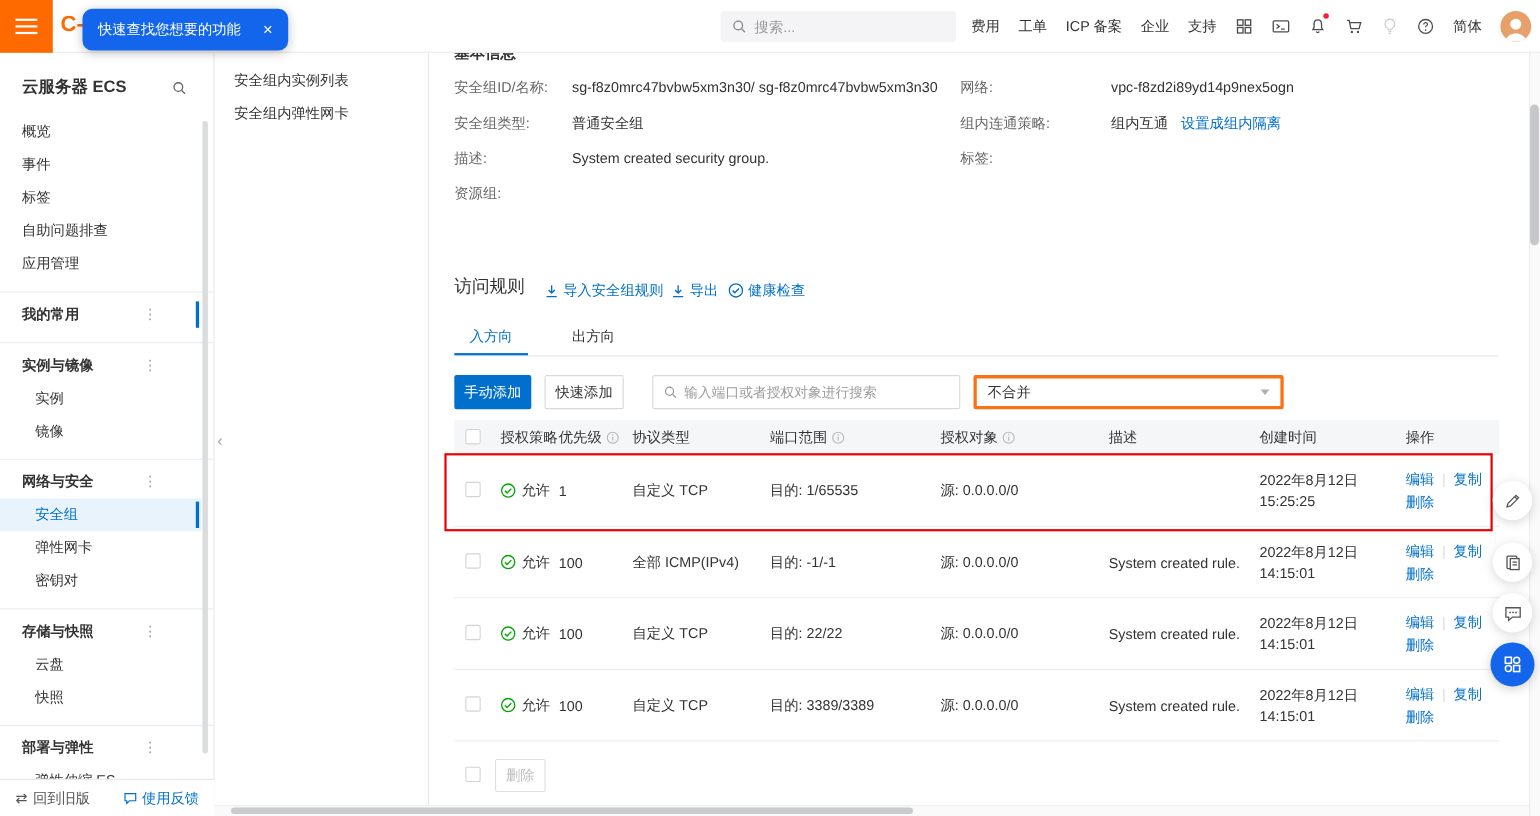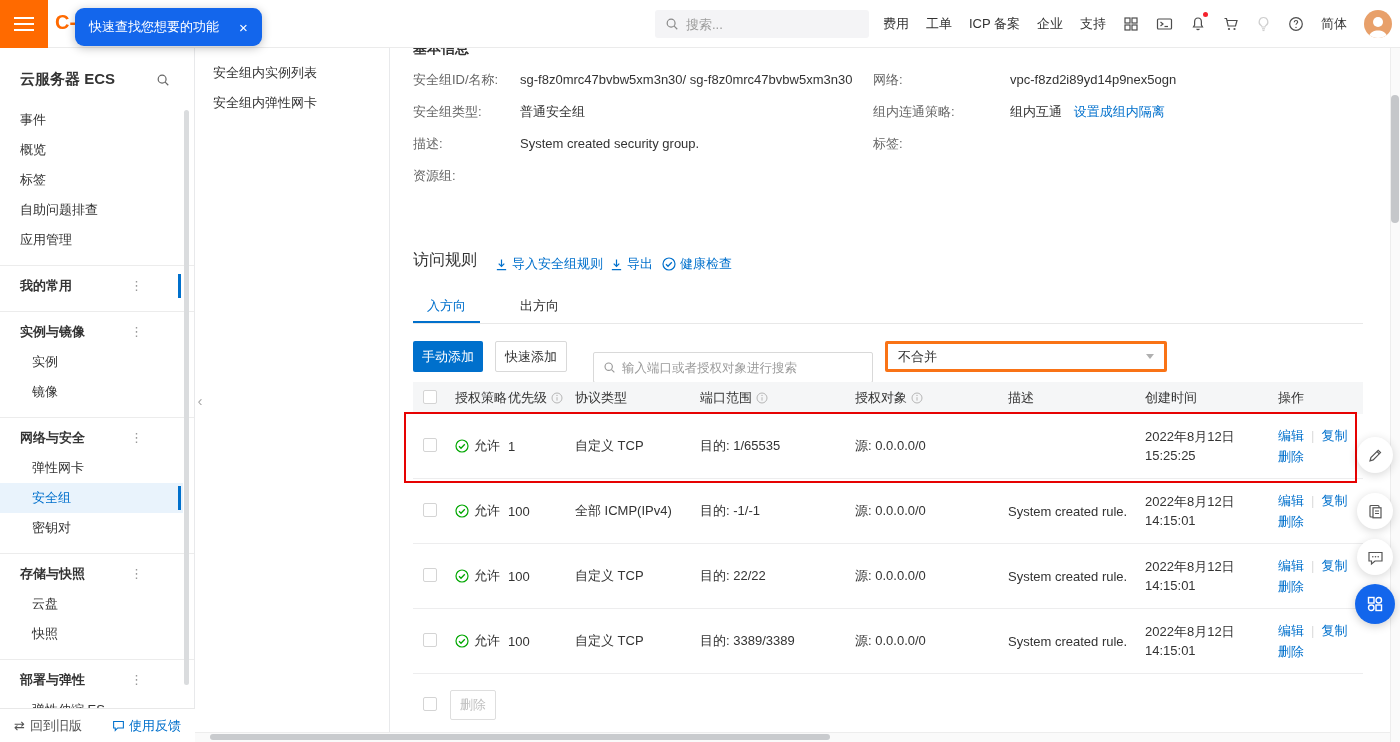--- a/index.html
+++ b/index.html
@@ -69,21 +69,21 @@
         display:flex;align-items:stretch;}
   .tab{padding:0 14px;line-height:32px;font-size:13px;cursor:pointer;}
   .tab.active{color:#0070cc;border-bottom:2px solid #0070cc;}
   .tab.plain{margin-left:26px;color:#333;}
 
   .btn-primary{position:absolute;left:23px;top:341px;width:70px;height:31px;background:#0070cc;color:#fff;
                border:none;border-radius:2px;font-size:13px;cursor:pointer;font-family:inherit;}
   .btn-default{position:absolute;left:105px;top:341px;width:72px;height:31px;background:#fff;color:#333;
                border:1px solid #d9d9d9;border-radius:2px;font-size:13px;cursor:pointer;font-family:inherit;}
   .rule-search{position:absolute;left:203px;top:341px;width:280px;height:31px;border:1px solid #d9d9d9;
-               border-radius:2px;display:flex;align-items:center;gap:6px;padding:0 9px;background:#fff;margin-top:11px;}
+               border-radius:2px;display:flex;align-items:center;gap:6px;padding:0 9px;background:#fff;}
   .rule-search input{border:none;outline:none;width:230px;font-size:12.5px;color:#333;font-family:inherit;}
   .rule-search input::placeholder{color:#9b9b9b;}
   .merge-select{position:absolute;left:495px;top:341px;width:282px;height:31px;border:3px solid #f97316;
                 border-radius:2px;display:flex;align-items:center;justify-content:space-between;
                 padding:0 10px;background:#fff;cursor:pointer;}
   .caret{width:0;height:0;border-left:4px solid transparent;border-right:4px solid transparent;
          border-top:5px solid #b0b0b0;}
 
   .rules-table{position:absolute;left:23px;top:382px;width:950px;}
   .t-head,.t-row{display:grid;grid-template-columns:42px 53px 67px 125px 155px 153px 137px 133px 1fr;
@@ -131,44 +131,44 @@
 <div class="sidebar">
   <div class="sb-title">
     <span>云服务器 ECS</span>
     <span class="sb-title-search">
       <svg width="14" height="14" viewBox="0 0 16 16">
           <circle cx="7" cy="7" r="4.5" fill="none" stroke="#666" stroke-width="1.4"></circle>
           <line x1="10.5" y1="10.5" x2="14" y2="14" stroke="#666" stroke-width="1.4"></line>
         </svg>
     </span>
   </div>
+  <div class="sb-item">概览</div>
   <div class="sb-item">事件</div>
-  <div class="sb-item">概览</div>
   <div class="sb-item">标签</div>
   <div class="sb-item">自助问题排查</div>
   <div class="sb-item">应用管理</div>
   <div class="sb-div"></div>
   <div class="sb-group pinned">
     <span>我的常用</span>
     <span class="sb-more">⋮</span>
   </div>
   <div class="sb-div"></div>
   <div class="sb-group">
     <span>实例与镜像</span>
     <span class="sb-more">⋮</span>
   </div>
   <div class="sb-item sb-sub">实例</div>
   <div class="sb-item sb-sub">镜像</div>
   <div class="sb-div"></div>
   <div class="sb-group">
     <span>网络与安全</span>
     <span class="sb-more">⋮</span>
   </div>
+  <div class="sb-item sb-sub active">安全组</div>
   <div class="sb-item sb-sub">弹性网卡</div>
-  <div class="sb-item sb-sub active">安全组</div>
   <div class="sb-item sb-sub">密钥对</div>
   <div class="sb-div"></div>
   <div class="sb-group">
     <span>存储与快照</span>
     <span class="sb-more">⋮</span>
   </div>
   <div class="sb-item sb-sub">云盘</div>
   <div class="sb-item sb-sub">快照</div>
   <div class="sb-div"></div>
   <div class="sb-group">

